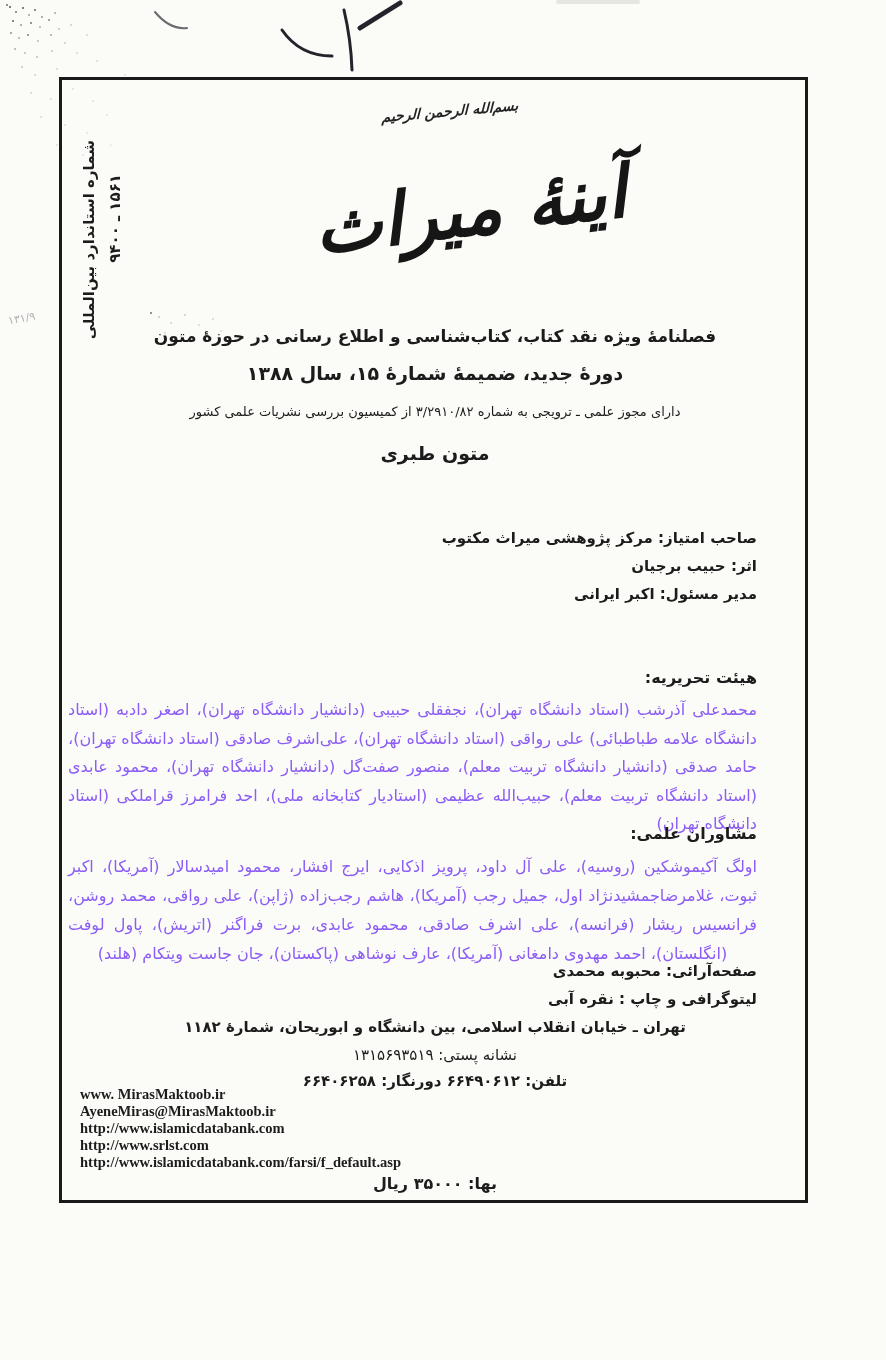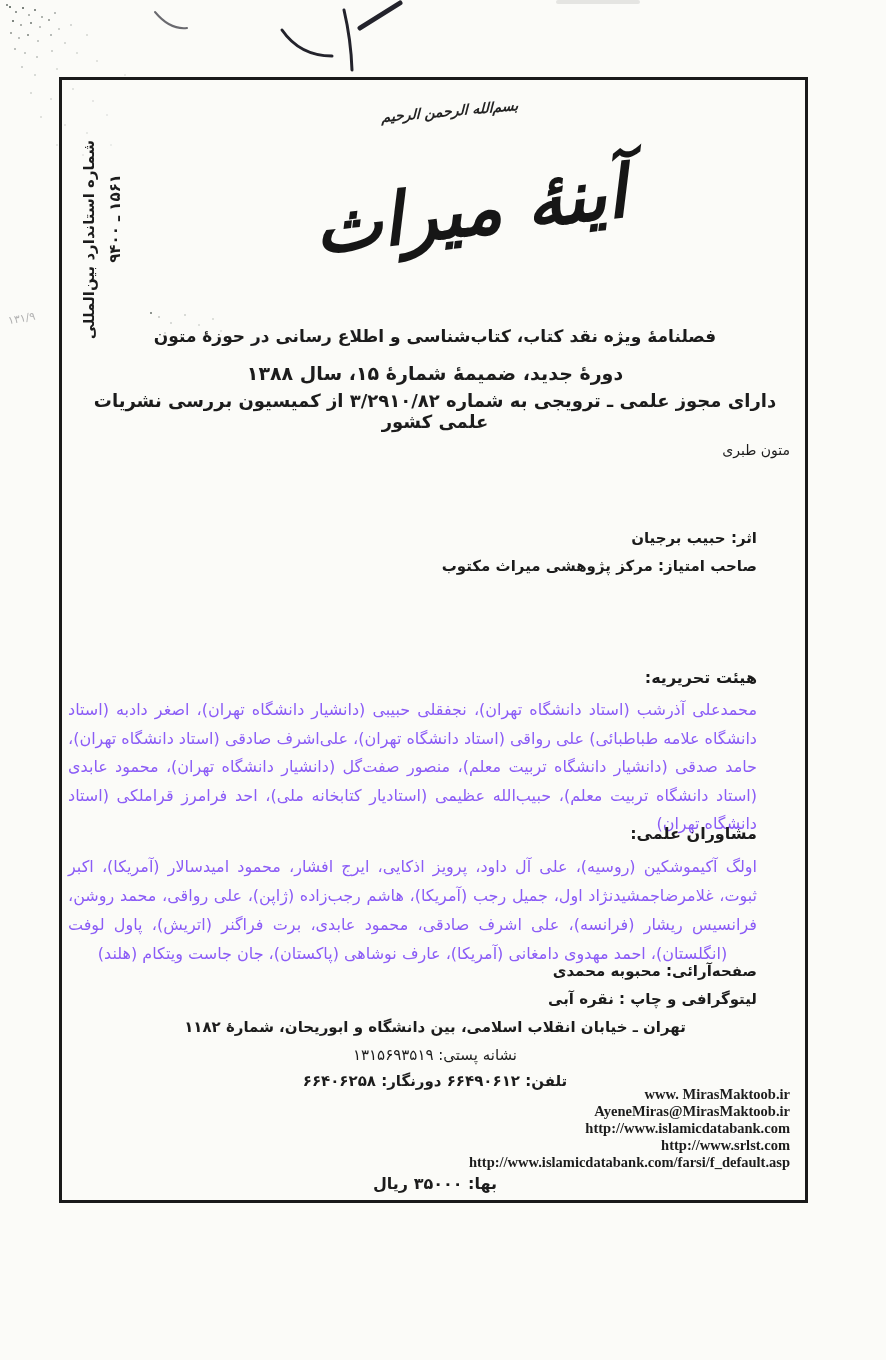--- a/index.html
+++ b/index.html
@@ -33,40 +33,40 @@
   .main-title{
     top:168px;left:290px;width:360px;text-align:center;
     font-size:72px;font-weight:bold;font-style:italic;
     transform:rotate(-7deg);white-space:nowrap;color:#161616;
     letter-spacing:-2px;
   }
   
   .centered{left:80px;width:710px;text-align:center;direction:rtl;}
   .sub1{top:326px;font-size:17px;font-weight:bold;}
   .sub2{top:362px;font-size:19px;font-weight:bold;}
-  .sub3{top:390px;font-size:18px;font-weight:bold;}
-  .work-title{top:442px;font-size:14px;font-weight:normal;text-align:right;}
+  .sub3{top:404px;font-size:13px;font-weight:normal;}
+  .work-title{top:442px;font-size:19px;font-weight:bold;}
   
   .rtl-right{right:129px;direction:rtl;text-align:right;white-space:nowrap;}
   .credits{top:524px;font-size:15px;font-weight:bold;line-height:28px;}
   .heading{font-size:16px;font-weight:bold;}
   .board-heading{top:668px;}
   .para{
     left:68px;right:129px;direction:rtl;text-align:justify;
     font-size:16px;line-height:28.5px;color:#8b5cf6;
   }
   .board-para{top:696px;}
   .advisors-heading{top:824px;margin-left:27px;}
   .advisors-para{top:852px;line-height:29px;text-align-last:center;}
   .production1{top:962px;font-size:15px;font-weight:bold;}
   .production2{top:990px;font-size:15px;font-weight:bold;}
   .contact1{top:1018px;font-size:15px;font-weight:bold;}
   .contact2{top:1046px;font-size:15px;font-weight:normal;}
   .contact3{top:1072px;font-size:15px;font-weight:bold;}
-  .links{left:80px;width:710px;text-align:right;
+  .links{left:80px;width:710px;text-align:left;
     font-family:"Liberation Serif",serif;font-weight:bold;font-size:14.5px;line-height:17px;}
   .link-line{margin:0;padding:0;}
   .l1{top:1086px;} .l2{top:1103px;} .l3{top:1120px;} .l4{top:1137px;} .l5{top:1154px;}
   .price{top:1174px;font-size:16px;font-weight:bold;}
   
   .pen-marks{top:0;left:0;width:886px;height:130px;pointer-events:none;}
   .speckle{width:2px;height:2px;border-radius:50%;background:rgba(70,80,74,.8);}
   .speckle-cluster-1{top:4px;left:6px;
     box-shadow:3px 2px rgba(40,55,46,.85),9px 7px rgba(60,70,64,.7),16px 3px rgba(40,50,44,.8),
     22px 10px rgba(90,98,92,.6),28px 5px rgba(50,60,54,.75),35px 12px rgba(70,80,74,.55),
@@ -115,22 +115,23 @@
 
 <div class="abs bismillah">بسم‌الله الرحمن الرحیم</div>
 <div class="abs main-title">آینۀ میراث</div>
 
 <div class="abs centered sub1">فصلنامهٔ ویژه نقد کتاب، کتاب‌شناسی و اطلاع رسانی در حوزهٔ متون</div>
 <div class="abs centered sub2">دورهٔ جدید، ضمیمهٔ شمارهٔ ۱۵، سال ۱۳۸۸</div>
 <div class="abs centered sub3">دارای مجوز علمی ـ ترویجی به شماره ۳/۲۹۱۰/۸۲ از کمیسیون بررسی نشریات علمی کشور</div>
 <div class="abs centered work-title">متون طبری</div>
 
 <div class="abs rtl-right credits">
+  <div>صاحب امتیاز: مرکز پژوهشی میراث مکتوب</div>
   <div>اثر: حبیب برجیان</div>
-  <div>صاحب امتیاز: مرکز پژوهشی میراث مکتوب</div>
+  <div>مدیر مسئول: اکبر ایرانی</div>
 </div>
 
 <div class="abs rtl-right heading board-heading">هیئت تحریریه:</div>
 <div class="abs para board-para">محمدعلی آذرشب (استاد دانشگاه تهران)، نجفقلی حبیبی (دانشیار دانشگاه تهران)، اصغر دادبه (استاد دانشگاه علامه طباطبائی) علی رواقی (استاد دانشگاه تهران)، علی‌اشرف صادقی (استاد دانشگاه تهران)، حامد صدقی (دانشیار دانشگاه تربیت معلم)، منصور صفت‌گل (دانشیار دانشگاه تهران)، محمود عابدی (استاد دانشگاه تربیت معلم)، حبیب‌الله عظیمی (استادیار کتابخانه ملی)، احد فرامرز قراملکی (استاد دانشگاه تهران)</div>
 
 <div class="abs rtl-right heading advisors-heading">مشاوران علمی:</div>
 <div class="abs para advisors-para">اولگ آکیموشکین (روسیه)، علی آل داود، پرویز اذکایی، ایرج افشار، محمود امیدسالار (آمریکا)، اکبر ثبوت، غلامرضاجمشیدنژاد اول، جمیل رجب (آمریکا)، هاشم رجب‌زاده (ژاپن)، علی رواقی، محمد روشن، فرانسیس ریشار (فرانسه)، علی اشرف صادقی، محمود عابدی، برت فراگنر (اتریش)، پاول لوفت (انگلستان)، احمد مهدوی دامغانی (آمریکا)، عارف نوشاهی (پاکستان)، جان جاست ویتکام (هلند)</div>
 
 <div class="abs rtl-right production1">صفحه‌آرائی: محبوبه محمدی</div>
 <div class="abs rtl-right production2">لیتوگرافی و چاپ : نقره آبی</div>

